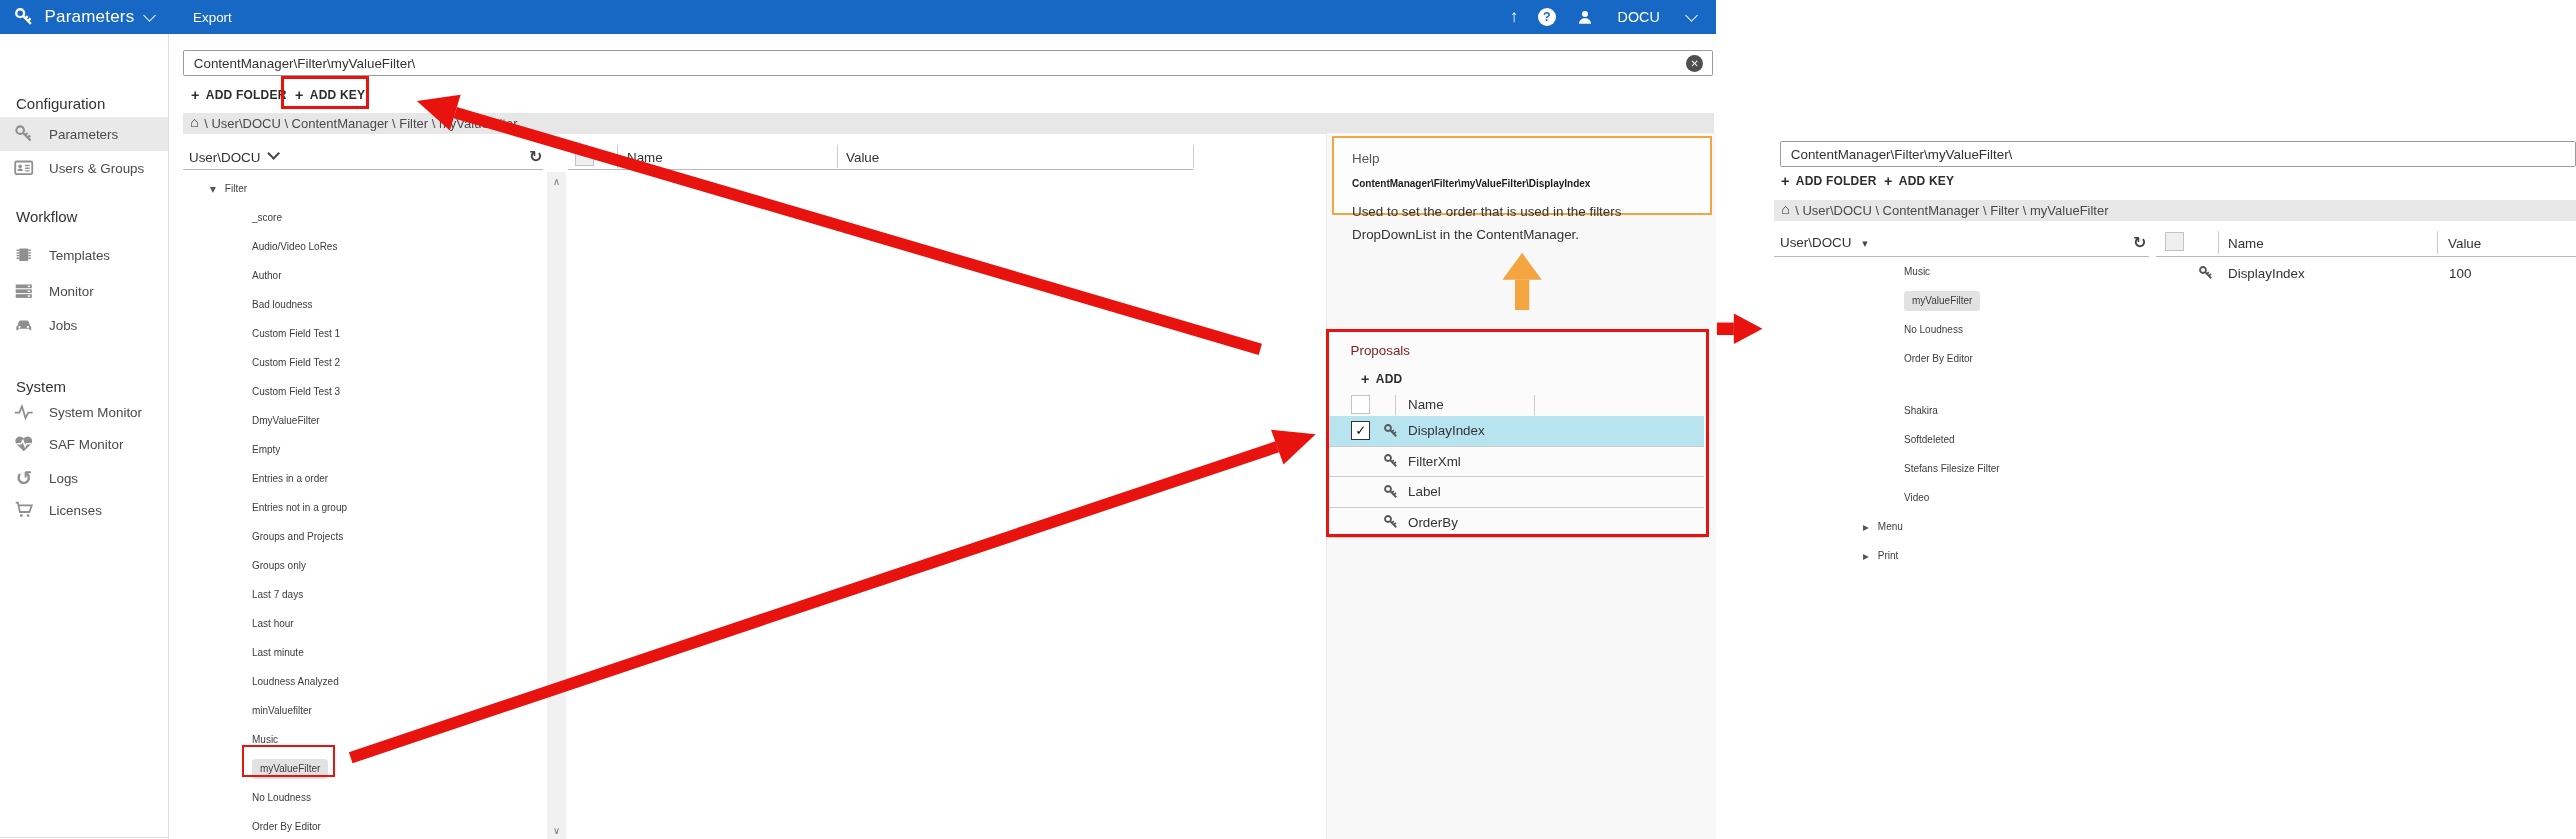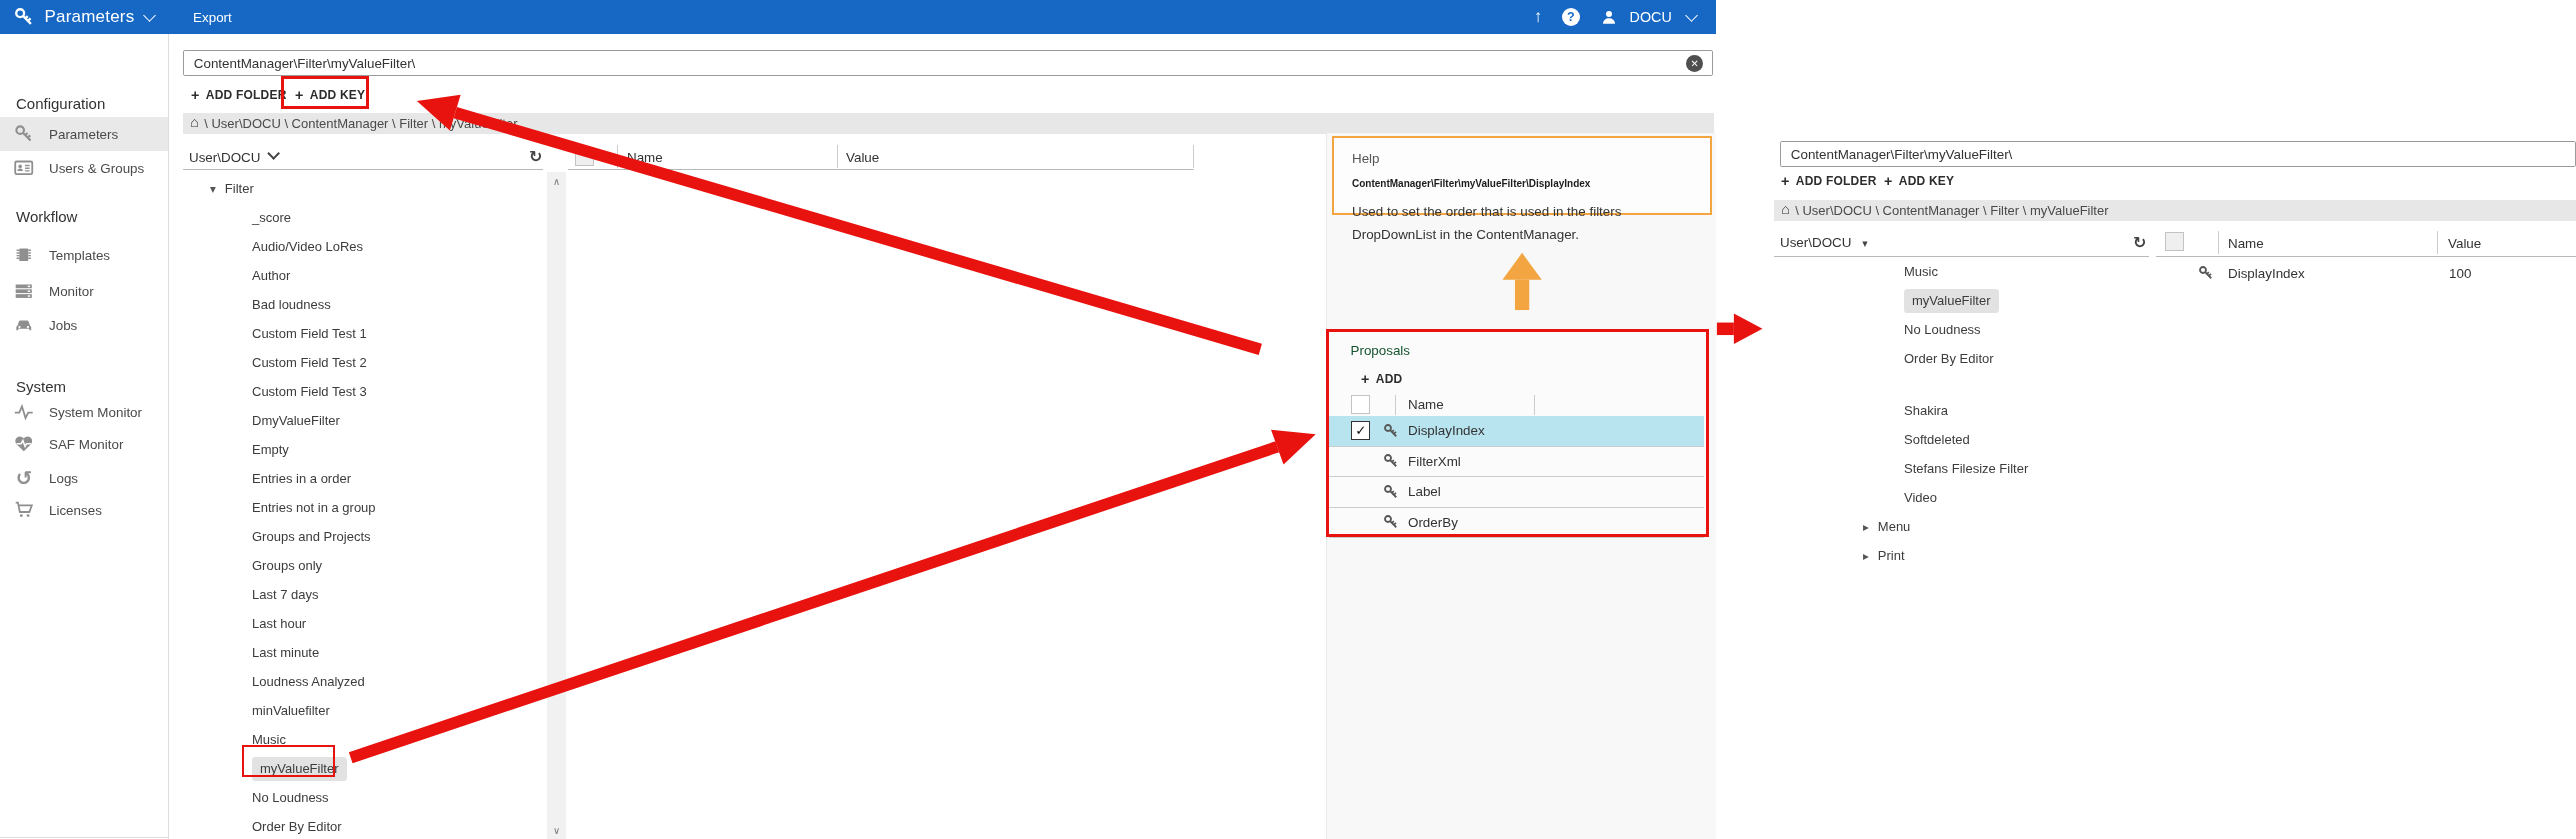--- a/index.html
+++ b/index.html
@@ -10,21 +10,21 @@
   
   .topbar{left:0;top:0;width:1716px;height:34px;background:#1668c4;display:flex;align-items:center;color:#fff;}
   .tb-title{font-size:17px;margin-left:9px;letter-spacing:0.2px;}
   .tb-menu{font-size:13.4px;margin-left:39px;}
   .chev{display:inline-block;width:8px;height:8px;border-right:1.8px solid #fff;border-bottom:1.8px solid #fff;
         transform:rotate(45deg);margin-left:10.7px;margin-bottom:2.7px;}
   .tb-right{position:absolute;right:19.7px;top:0;height:34px;display:flex;align-items:center;gap:19.7px;}
   .tb-up{font-size:17px;font-weight:bold;}
   .tb-help{width:18px;height:18px;border-radius:50%;background:#fff;color:#1668c4;font-weight:bold;
            font-size:12.5px;display:flex;align-items:center;justify-content:center;}
-  .tb-user{display:flex;align-items:center;gap:12px;font-size:14.3px;}
+  .tb-user{display:flex;align-items:center;gap:24px;font-size:14.3px;}
 
   
   .sidebar{left:0;top:34px;width:168px;height:805px;background:#fff;border-right:0.9px solid #ddd;}
   .sb-head{position:absolute;left:16px;font-size:15px;color:#333;}
   .sb-item{position:absolute;left:0;width:168px;height:34px;display:flex;align-items:center;cursor:pointer;}
   .sb-item.selected{background:#e9e9e9;}
   .sb-icon{position:absolute;left:12.5px;width:23px;height:23px;display:flex;align-items:center;justify-content:center;color:#8f8f8f;}
   .sb-label{position:absolute;left:49px;font-size:13.4px;color:#4a4a4a;white-space:nowrap;}
   .sb-collapse{left:0;top:803px;width:168px;height:37px;border-top:0.9px solid #ddd;background:#fff;}
 
@@ -48,21 +48,21 @@
   .cb.checked{border-color:#333;background:#fff;color:#111;font-size:13.4px;font-weight:bold;
               display:flex;align-items:center;justify-content:center;}
   .chev-dk{display:inline-block;width:7.2px;height:7.2px;border-right:2.2px solid #444;border-bottom:2.2px solid #444;
            transform:rotate(45deg);margin-left:9px;margin-bottom:3.6px;}
 
   
   .tree{display:flex;flex-direction:column;}
   .trow{height:29px;display:flex;align-items:center;box-sizing:border-box;cursor:pointer;}
   .trow .arrow{font-size:11.6px;color:#555;margin-right:9px;}
   .trow .arrow:empty{margin:0;}
-  .tlabel{font-size:13px;color:#3c3c3c;white-space:nowrap;}
+  .tlabel{font-size:10px;color:#3c3c3c;white-space:nowrap;}
   .tlabel.selected{background:#e2e2e2;border-radius:3.6px;padding:4.5px 8px;}
 
   
   .vscroll{background:#f1f1f1;}
   .vscroll span{position:absolute;left:0;width:100%;text-align:center;font-size:9.8px;color:#777;}
 
   
   .helppanel{box-sizing:border-box;border:2.7px solid #f2a541;background:#fdfdfd;padding:12.5px 18px;}
   .help-title{font-size:13.4px;color:#555;}
   .help-path{font-size:10px;font-weight:bold;color:#1c1c1c;margin-top:12.5px;}
@@ -364,21 +364,21 @@
 
   <div class="abs" style="left:1326px;top:133px;width:389px;height:706px;background:#f8f8f8;border-left:0.9px solid #e8e8e8;"></div>
 
   <div class="abs helppanel" style="left:1332px;top:136px;width:380px;height:79px;">
     <div class="help-title">Help</div>
     <div class="help-path">ContentManager\Filter\myValueFilter\DisplayIndex</div>
     <div class="help-desc">Used to set the order that is used in the filters DropDownList in the ContentManager.</div>
   </div>
 
   <div class="abs proposals" style="left:1326px;top:329px;width:383px;height:208px;">
-    <div class="abs panel-head" style="left:21.5px;top:10.7px;color:#14532d;">Proposals</div>
+    <div class="abs panel-head" style="left:21.5px;top:10.7px;color:#7f1d1d;">Proposals</div>
     <div class="abs addbtn" style="left:32px;top:39px;">
       <span class="plus">+</span>
       <span>ADD</span>
     </div>
     <div class="abs cb white" style="left:22.3px;top:63px;"></div>
     <div class="abs vline" style="left:66px;top:63px;height:19.7px;"></div>
     <div class="abs colhead" style="left:79px;top:65px;">Name</div>
     <div class="abs vline" style="left:205px;top:63px;height:19.7px;"></div>
     <div class="abs hline" style="left:7.2px;top:84px;width:361px;background:#c7c7c7;"></div>
 

